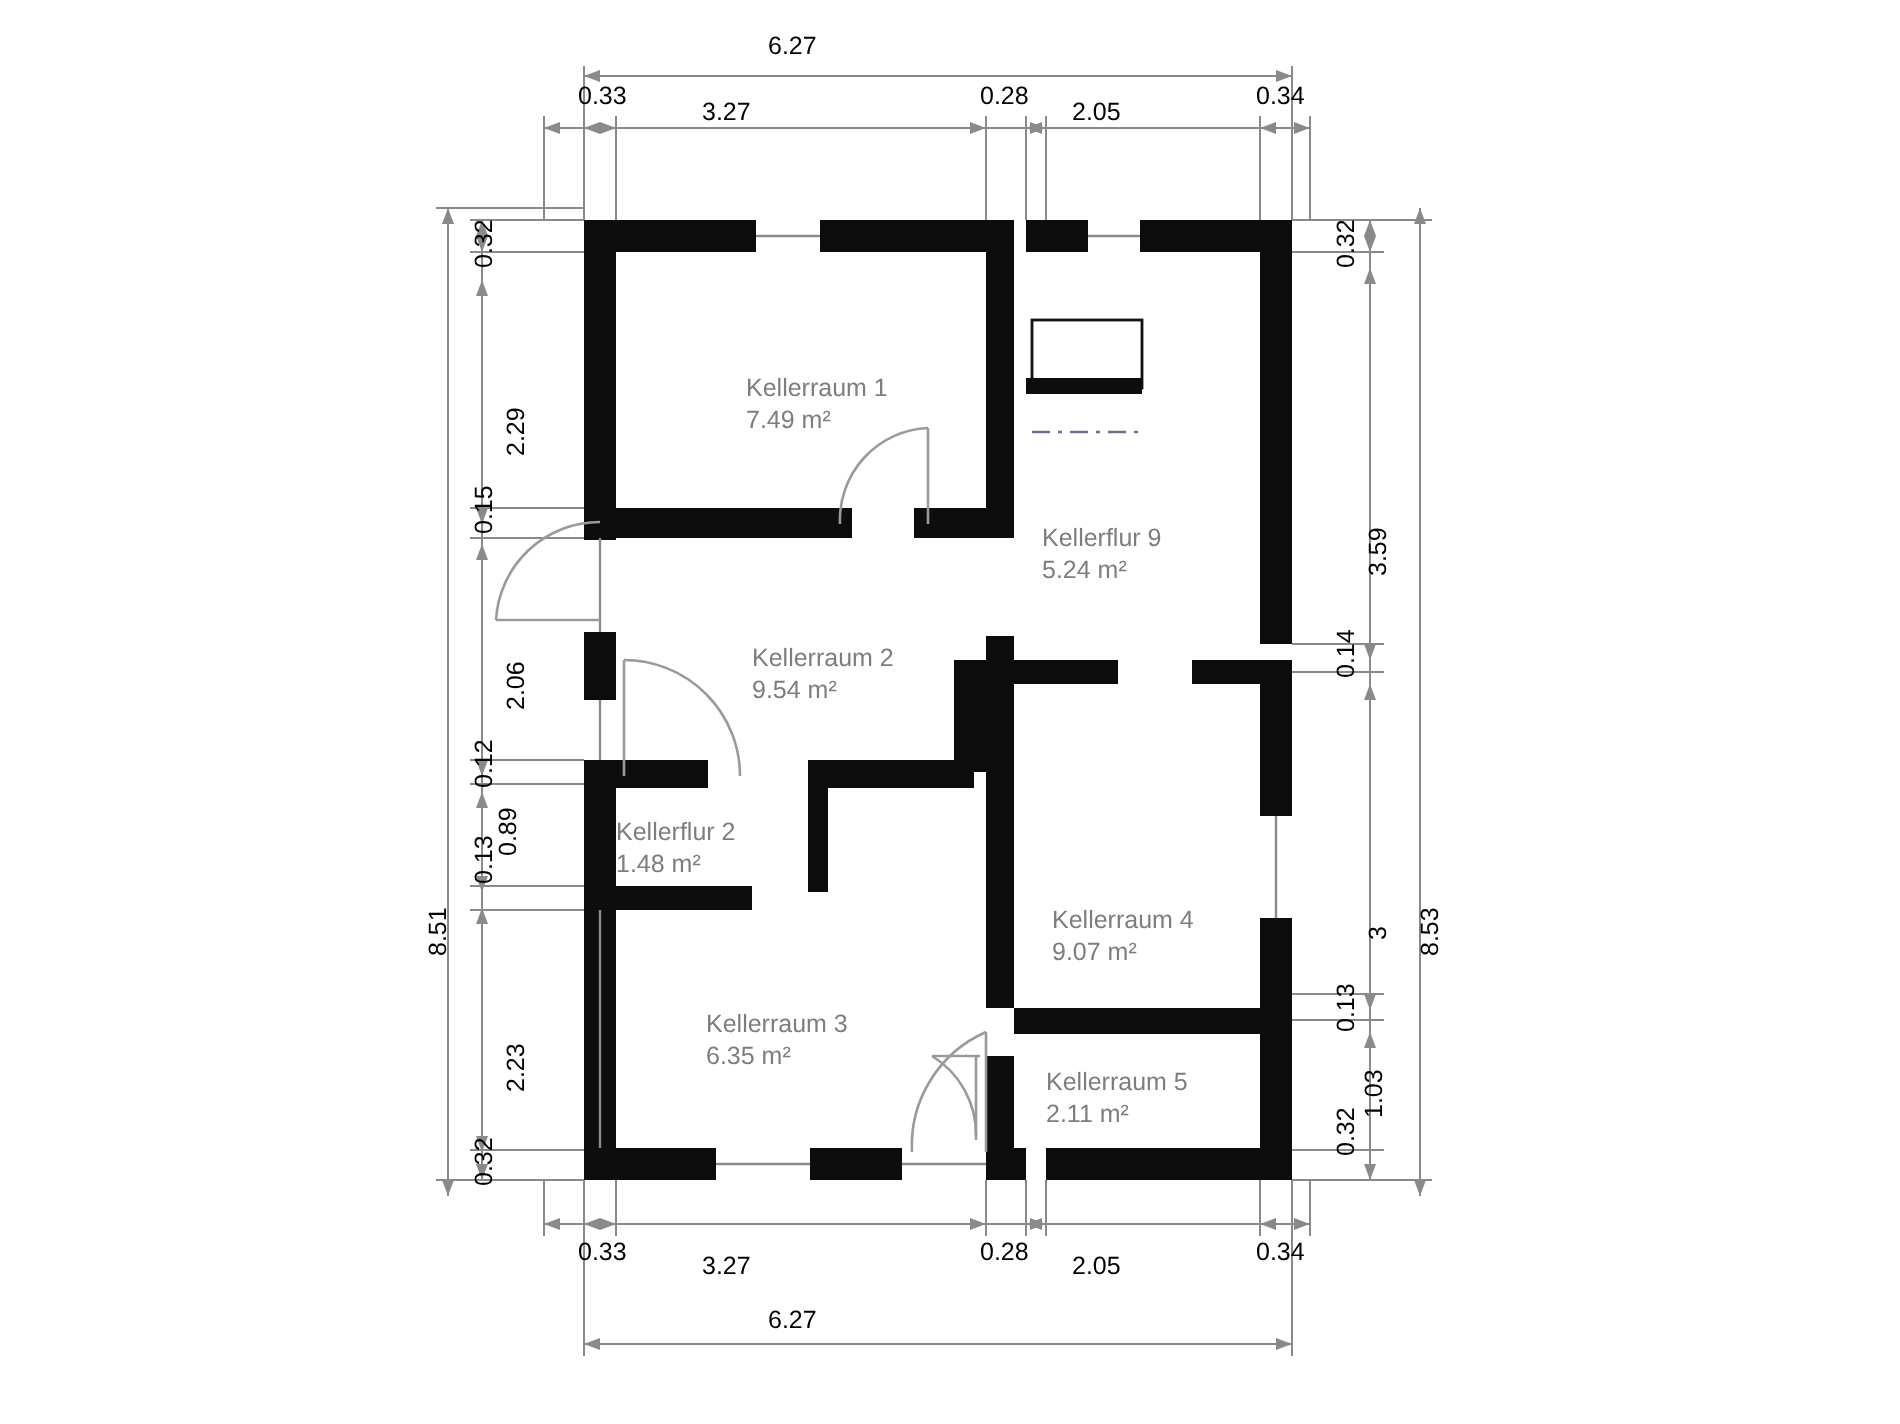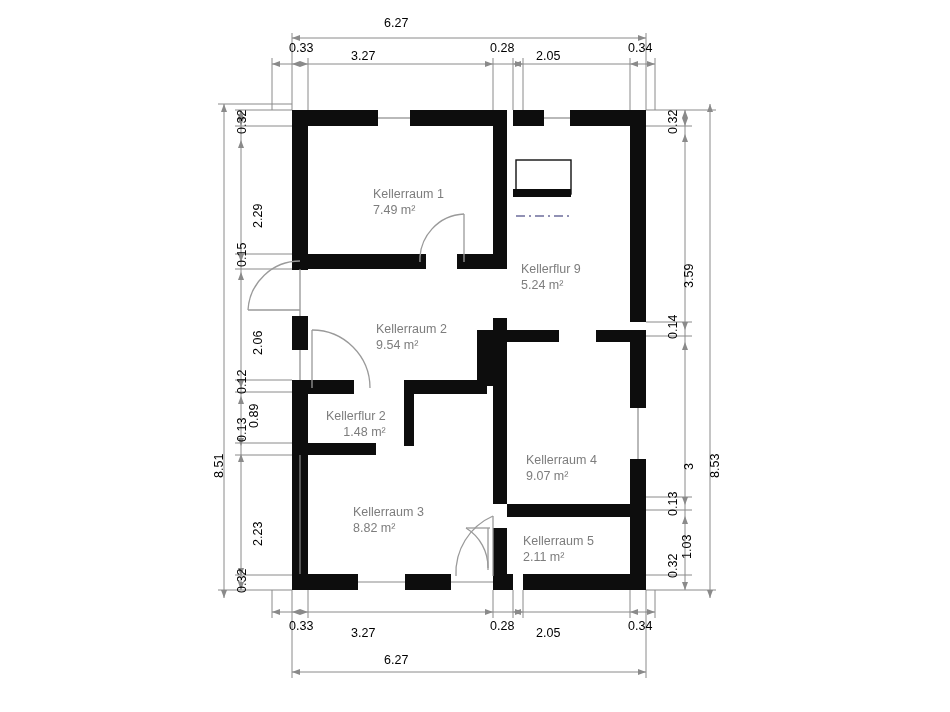--- a/index.html
+++ b/index.html
@@ -257,33 +257,33 @@
   <div class="roomlabel" style="left:521px;top:261px;">
     <span class="rl-name">Kellerflur 9</span>
     <span class="rl-area">5.24 m²</span>
   </div>
 
   <div class="roomlabel" style="left:331px;top:321px;margin-left:45px;">
     <span class="rl-name">Kellerraum 2</span>
     <span class="rl-area">9.54 m²</span>
   </div>
 
-  <div class="roomlabel" style="left:326px;top:408px;text-align:right;">
+  <div class="roomlabel" style="left:308px;top:408px;">
     <span class="rl-name">Kellerflur 2</span>
     <span class="rl-area">1.48 m²</span>
   </div>
 
   <div class="roomlabel" style="left:526px;top:452px;">
     <span class="rl-name">Kellerraum 4</span>
     <span class="rl-area">9.07 m²</span>
   </div>
 
   <div class="roomlabel" style="left:353px;top:504px;">
     <span class="rl-name">Kellerraum 3</span>
-    <span class="rl-area">8.82 m²</span>
+    <span class="rl-area">6.35 m²</span>
   </div>
 
   <div class="roomlabel" style="left:523px;top:533px;">
     <span class="rl-name">Kellerraum 5</span>
     <span class="rl-area">2.11 m²</span>
   </div>
 
   <div class="dimtext" style="left:384px;top:16px;">6.27</div>
   <div class="dimtext" style="left:289px;top:41px;">0.33</div>
   <div class="dimtext" style="left:351px;top:49px;">3.27</div>

